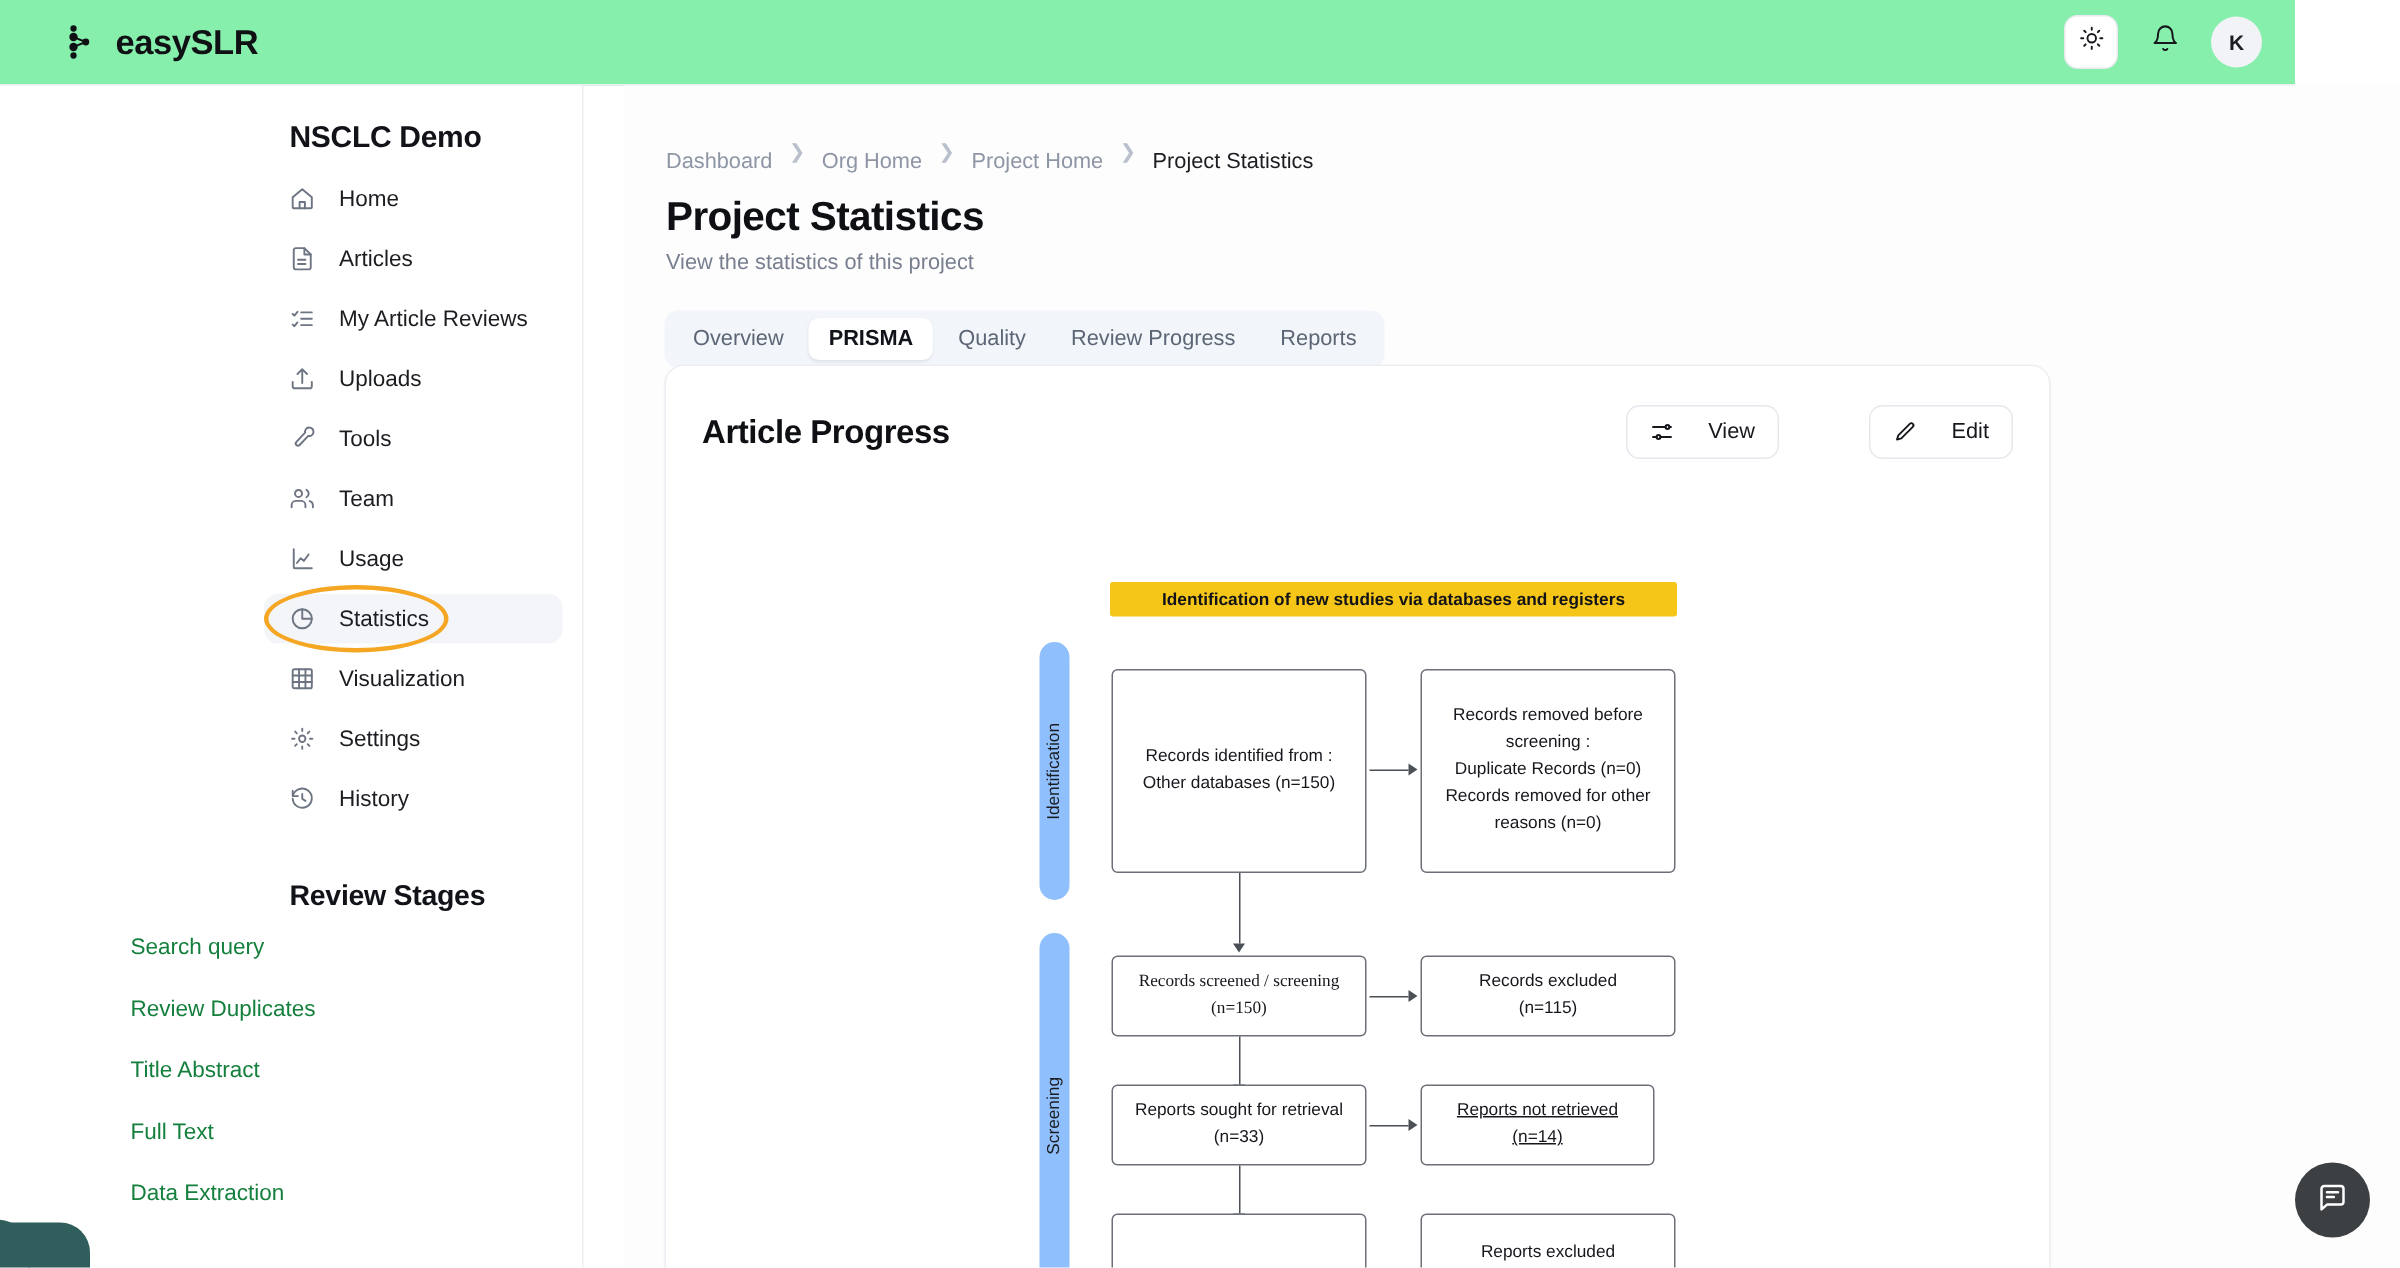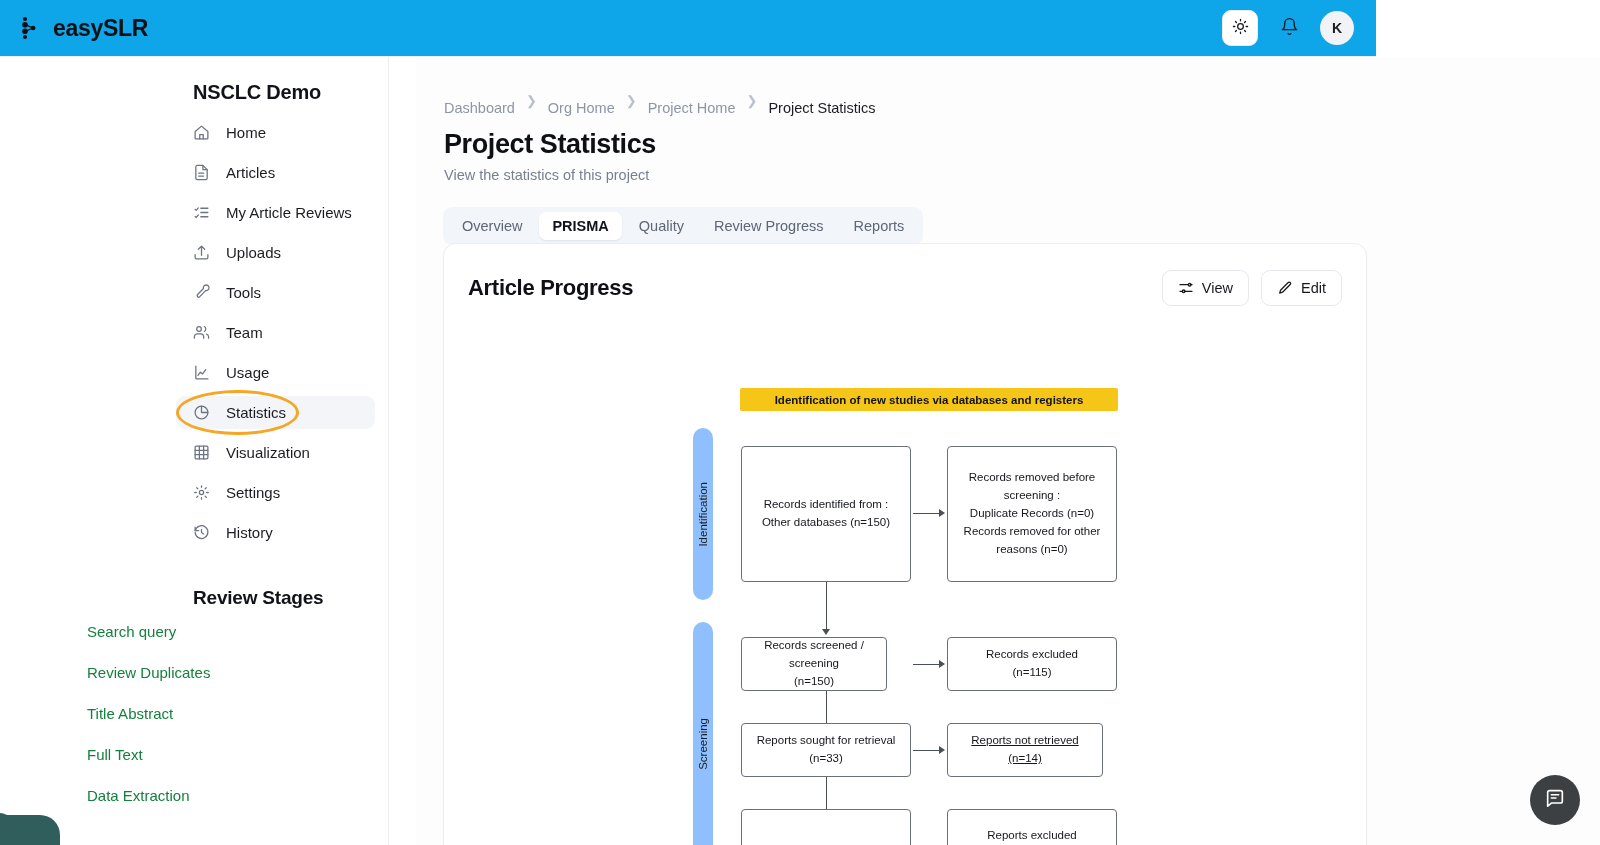--- a/index.html
+++ b/index.html
@@ -7,24 +7,24 @@
     width: 1600px; height: 845px;
     font-family: "Liberation Sans", sans-serif;
     background: #ffffff;
     overflow: hidden;
     -webkit-font-smoothing: antialiased;
   }
 
   
   .topbar {
     position: absolute; top: 0; left: 0;
-    width: 1376px; height: 57px;
-    background: #0ea5e9;
+    width: 1530px; height: 57px;
+    background: #86efac;
     border-bottom: 1px solid #eceef1;
-    display: flex; align-items: center;
+    display: flex; align-items: center; padding-left: 24px;
   }
   .logo-wrap { display: flex; align-items: center; gap: 9px; margin-left: 18px; }
   .logo-mark { width: 26px; height: 26px; display: block; }
   .logo-text {
     font-size: 23px; font-weight: 700; color: #101114; letter-spacing: -0.3px;
   }
   .topbar-right {
     margin-left: auto; margin-right: 22px;
     display: flex; align-items: center; gap: 14px;
   }
@@ -125,24 +125,24 @@
     box-shadow: 0 1px 2px rgba(16,24,40,.04);
     overflow: hidden;
   }
   .card-head {
     display: flex; align-items: center;
     padding: 26px 24px 0 24px;
   }
   .card-title { font-size: 22px; font-weight: 700; color: #0e1014; letter-spacing: -0.3px; }
   .card-actions { margin-left: auto; display: flex; gap: 12px; }
   .btn {
-    display: flex; align-items: center; gap: 8px;
+    display: flex; align-items: center; gap: 23px;
     height: 36px; padding: 0 15px;
     border: 1px solid #e6e8ed; border-radius: 9px; background: #fff;
-    font-size: 14.5px; color: #16181d;
+    font-size: 14.5px; color: #16181d; margin-left: 48px;
   }
   .btn svg { width: 16px; height: 16px; color: #16181d; display:block; }
 
   
   .prisma { position: relative; width: 924px; height: 560px; }
   .pr-banner {
     position: absolute; left: 296px; top: 82px;
     width: 378px; height: 23px;
     background: #f5c518; border-radius: 2px;
     display: flex; align-items: center; justify-content: center;
@@ -437,21 +437,21 @@
           <div>screening :</div>
           <div>Duplicate Records (n=0)</div>
           <div>Records removed for other</div>
           <div>reasons (n=0)</div>
         </div>
       </div>
 
       <div class="pr-line" style="left:382px; top:276px; width:1px; height:47px;"></div>
       <div class="pr-arrow down" style="left:378px; top:323px;"></div>
 
-      <div class="pr-box" style="left:297px; top:331px; width:146px; height:54px;">
+      <div class="pr-box" style="left:297px; top:331px; width:170px; height:54px;font-family:Liberation Serif, serif;">
         <div>
           <div>Records screened / screening</div>
           <div>(n=150)</div>
         </div>
       </div>
       <div class="pr-line" style="left:469px; top:358px; width:26px; height:1px;"></div>
       <div class="pr-arrow right" style="left:495px; top:354px;"></div>
       <div class="pr-box" style="left:503px; top:331px; width:170px; height:54px;">
         <div>
           <div>Records excluded</div>

